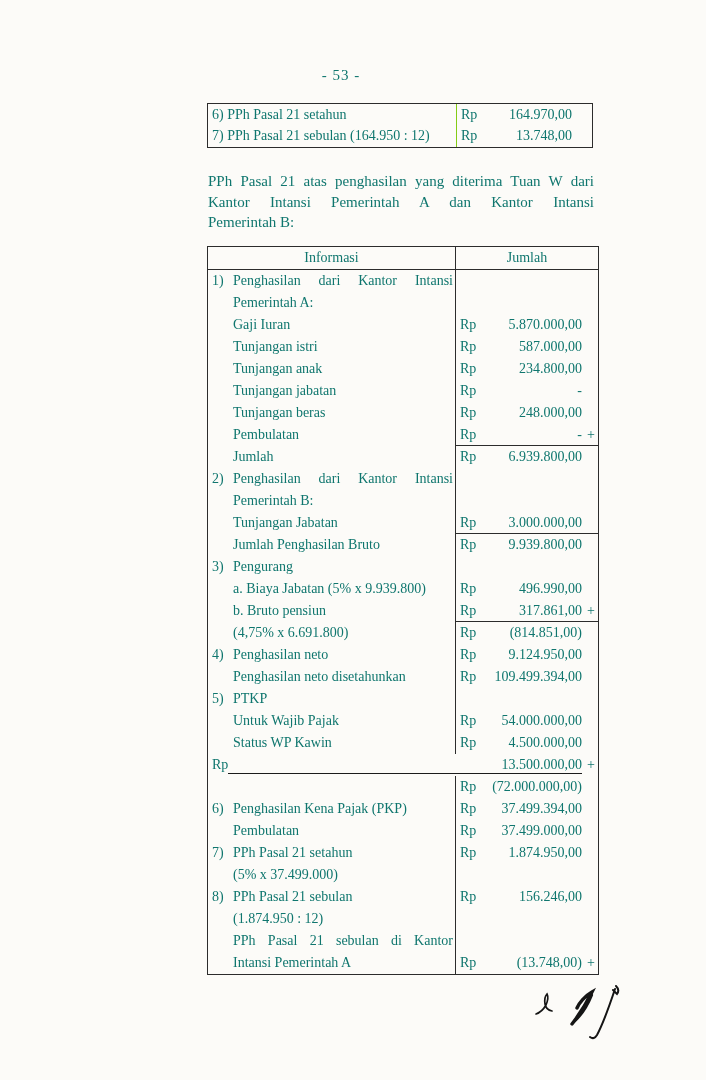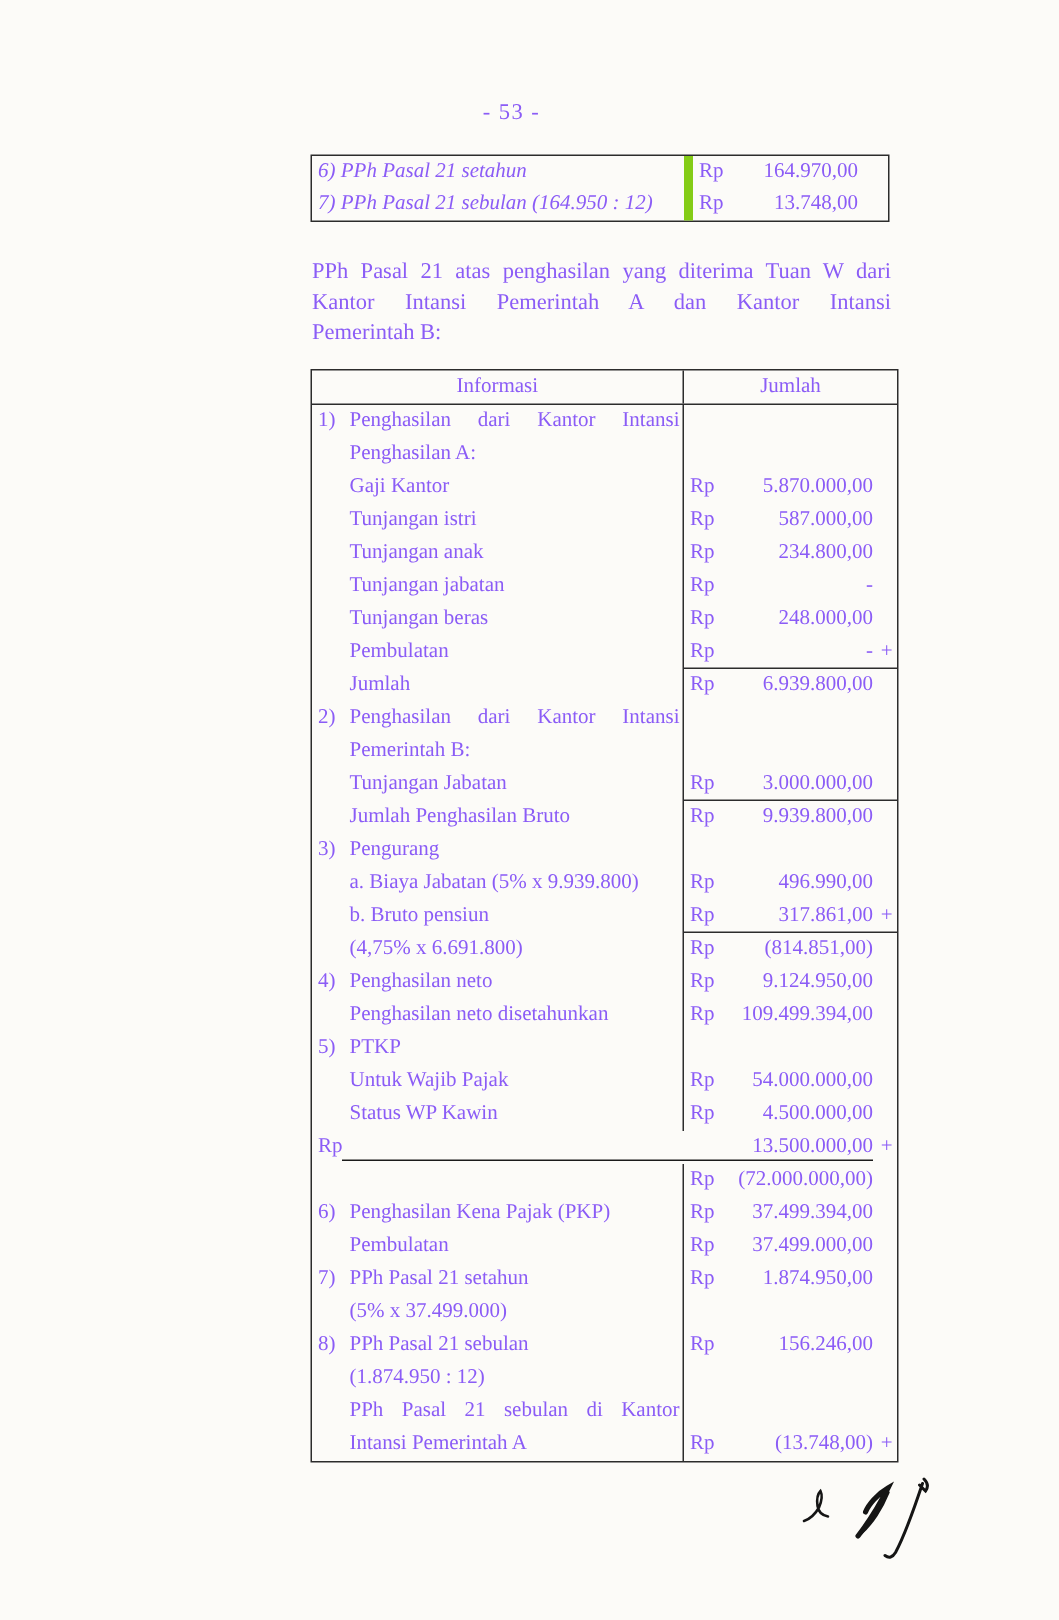--- a/index.html
+++ b/index.html
@@ -1,23 +1,23 @@
 <!DOCTYPE html>
 <html><head>
 <meta charset="utf-8">
 <style>
   html,body{margin:0;padding:0;}
   body{background:#fcfbf8;font-family:"Liberation Serif","DejaVu Serif",serif;}
-  .page{position:relative;width:706px;height:1080px;background:#fcfbf8;color:#8b5cf6;overflow:hidden;}
+  .page{position:relative;width:706px;height:1080px;background:#fcfbf8;color:#0f766e;overflow:hidden;}
   .page-number{position:absolute;top:67px;left:295px;width:92px;text-align:center;font-size:15px;letter-spacing:1px;}
 
   
   .top-table{position:absolute;left:207px;top:103px;width:384px;border:1px solid #2c2c2c;font-size:14px;}
   .trow{display:flex;height:21.6px;}
-  .t-info{width:244px;border-right:6px solid #84cc16;display:flex;align-items:center;padding-left:4px;white-space:nowrap;font-style:italic;}
+  .t-info{width:244px;border-right:1px solid #84cc16;display:flex;align-items:center;padding-left:4px;white-space:nowrap;}
   .t-info.indent{padding-left:20px;}
   .t-amt{flex:1;display:flex;align-items:center;padding:0 20px 0 4px;}
   .t-amt .val{flex:1;text-align:right;white-space:nowrap;}
 
   
   .paragraph{position:absolute;left:208px;top:171px;width:386px;font-size:15px;}
   .p-line{height:20.6px;line-height:20.6px;white-space:nowrap;}
   .p-line.just{text-align:justify;text-align-last:justify;white-space:normal;}
 
   
@@ -82,32 +82,32 @@
           </div>
           <div class="m-amt">
             <span class="rp"></span>
             <span class="val"></span>
             <span class="sfx"></span>
           </div>
         </div>
         <div class="mrow">
           <div class="m-info">
             <span class="num"></span>
-            <span class="lbl">Penghasilan A:</span>
-          </div>
-          <div class="m-amt">
-            <span class="rp"></span>
-            <span class="val"></span>
-            <span class="sfx"></span>
-          </div>
-        </div>
-        <div class="mrow">
-          <div class="m-info">
-            <span class="num"></span>
-            <span class="lbl">Gaji Kantor</span>
+            <span class="lbl">Pemerintah A:</span>
+          </div>
+          <div class="m-amt">
+            <span class="rp"></span>
+            <span class="val"></span>
+            <span class="sfx"></span>
+          </div>
+        </div>
+        <div class="mrow">
+          <div class="m-info">
+            <span class="num"></span>
+            <span class="lbl">Gaji Iuran</span>
           </div>
           <div class="m-amt">
             <span class="rp">Rp</span>
             <span class="val">5.870.000,00</span>
             <span class="sfx"></span>
           </div>
         </div>
         <div class="mrow">
           <div class="m-info">
             <span class="num"></span>

